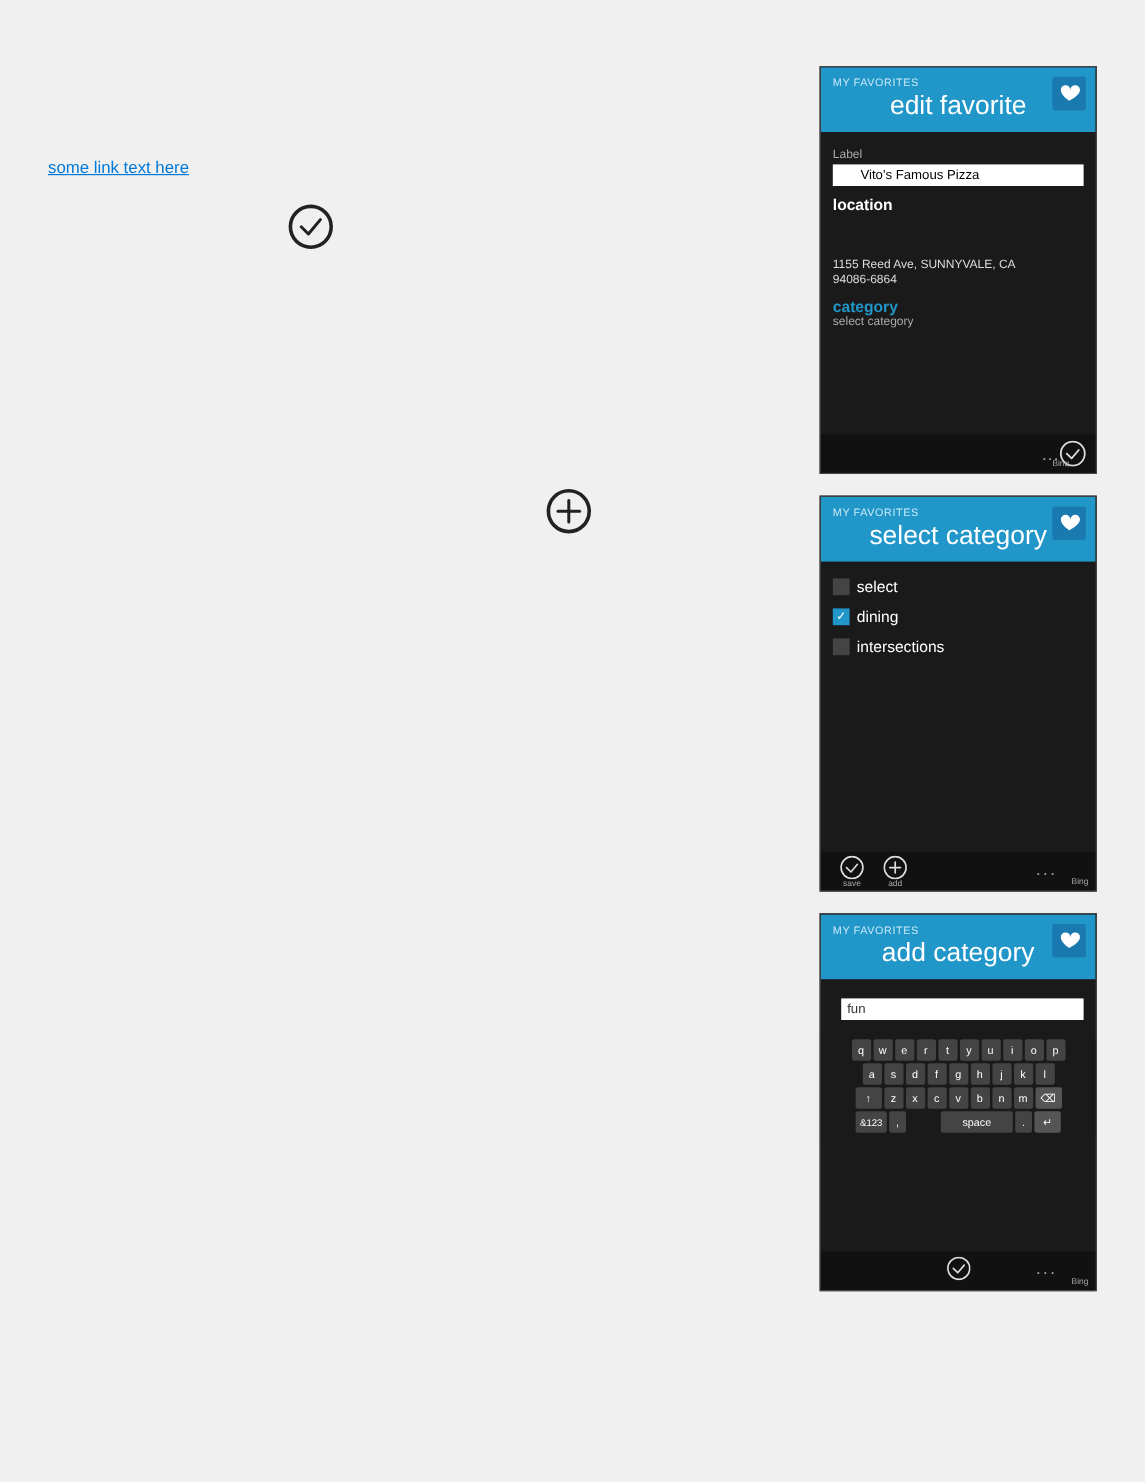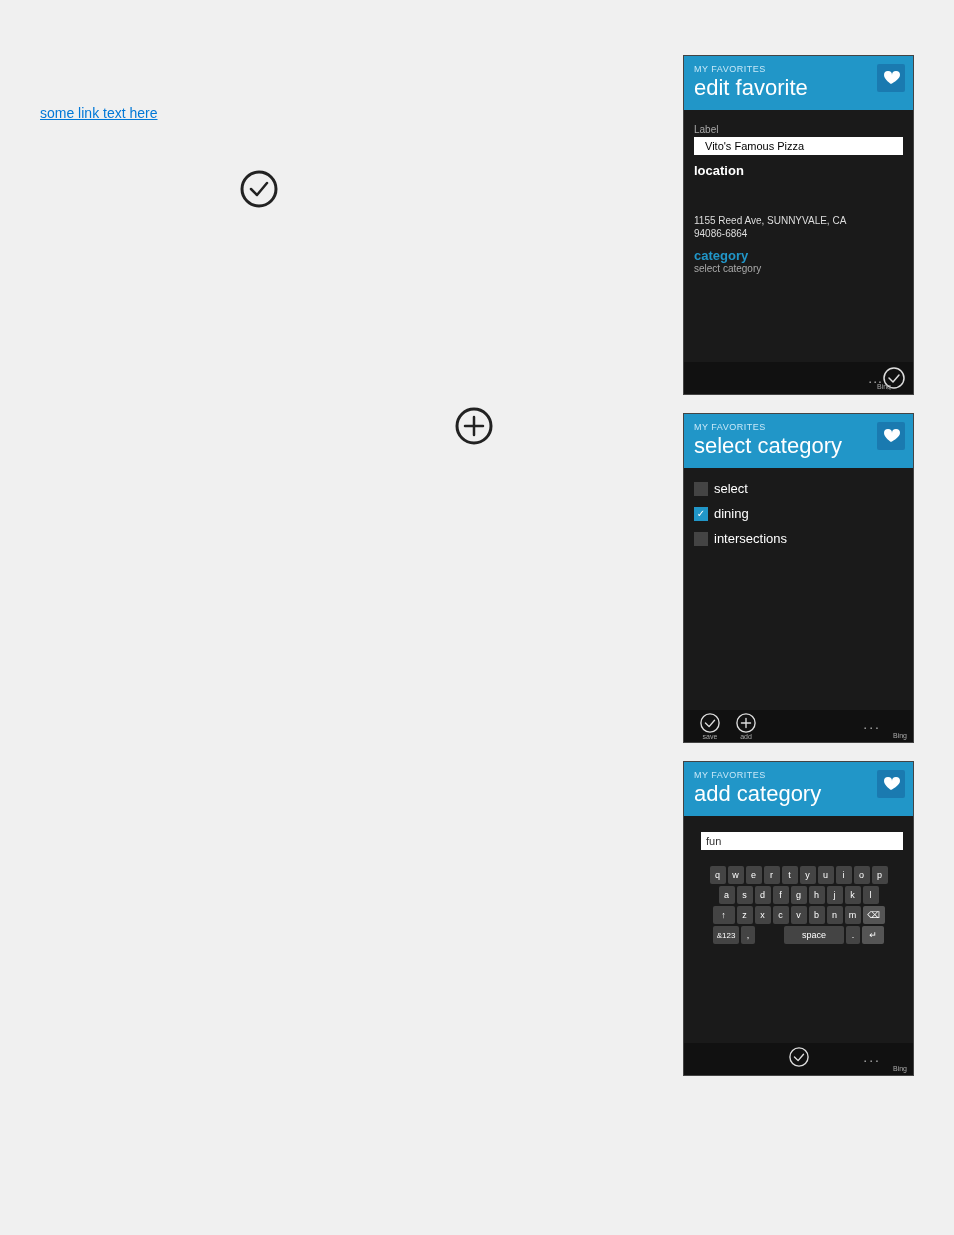--- a/index.html
+++ b/index.html
@@ -9,21 +9,21 @@
       background: #f0f0f0;
       font-family: 'Segoe UI', Arial, sans-serif;
       position: relative;
       overflow: hidden;
     }
 
     
     .left-content {
       position: absolute;
       left: 40px;
-      top: 104px;
+      top: 131px;
     }
     .link-text {
       color: #0078d7;
       text-decoration: underline;
       font-size: 14px;
     }
     .circle-icon {
       position: absolute;
       left: 240px;
       top: 170px;
@@ -68,20 +68,21 @@
       text-transform: uppercase;
       letter-spacing: 0.5px;
       font-weight: 400;
       margin-bottom: 2px;
     }
     .screen-title {
       font-size: 22px;
       color: #fff;
       font-weight: 300;
       line-height: 1.1;
+      text-align: center;
     }
     .screen-header-icon {
       position: absolute;
       right: 8px;
       top: 8px;
       width: 28px;
       height: 28px;
       background: #1a7ab0;
       border-radius: 2px;
       display: flex;
@@ -101,21 +102,21 @@
     .field-label {
       font-size: 10px;
       color: #aaa;
       margin-bottom: 2px;
       margin-top: 6px;
     }
     .field-input {
       background: #fff;
       color: #000;
       font-size: 11px;
-      padding: 3px 11px;
+      padding: 3px 23px;
       width: 100%;
       border: none;
     }
     .location-label {
       font-size: 13px;
       color: #ffffff;
       font-weight: 600;
       margin-top: 8px;
       margin-bottom: 2px;
     }

